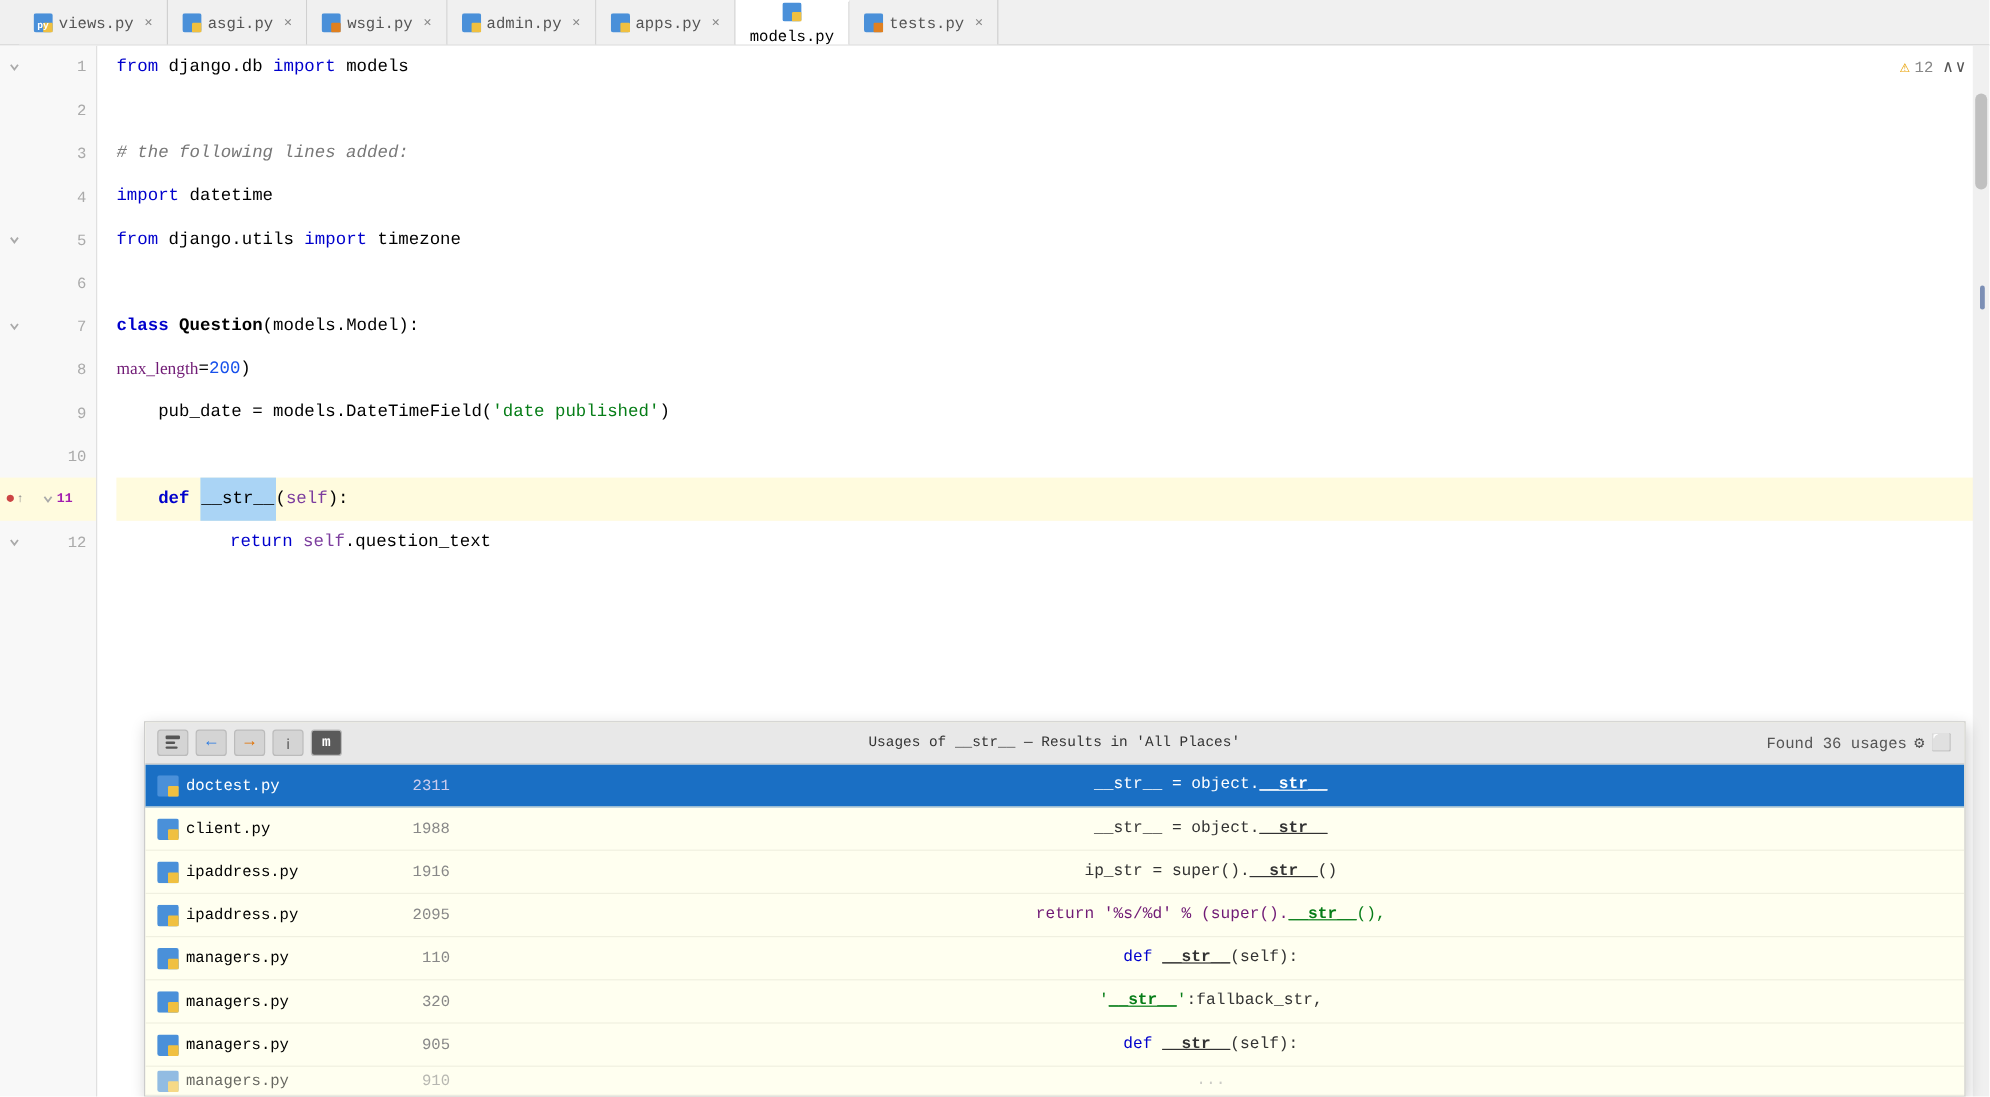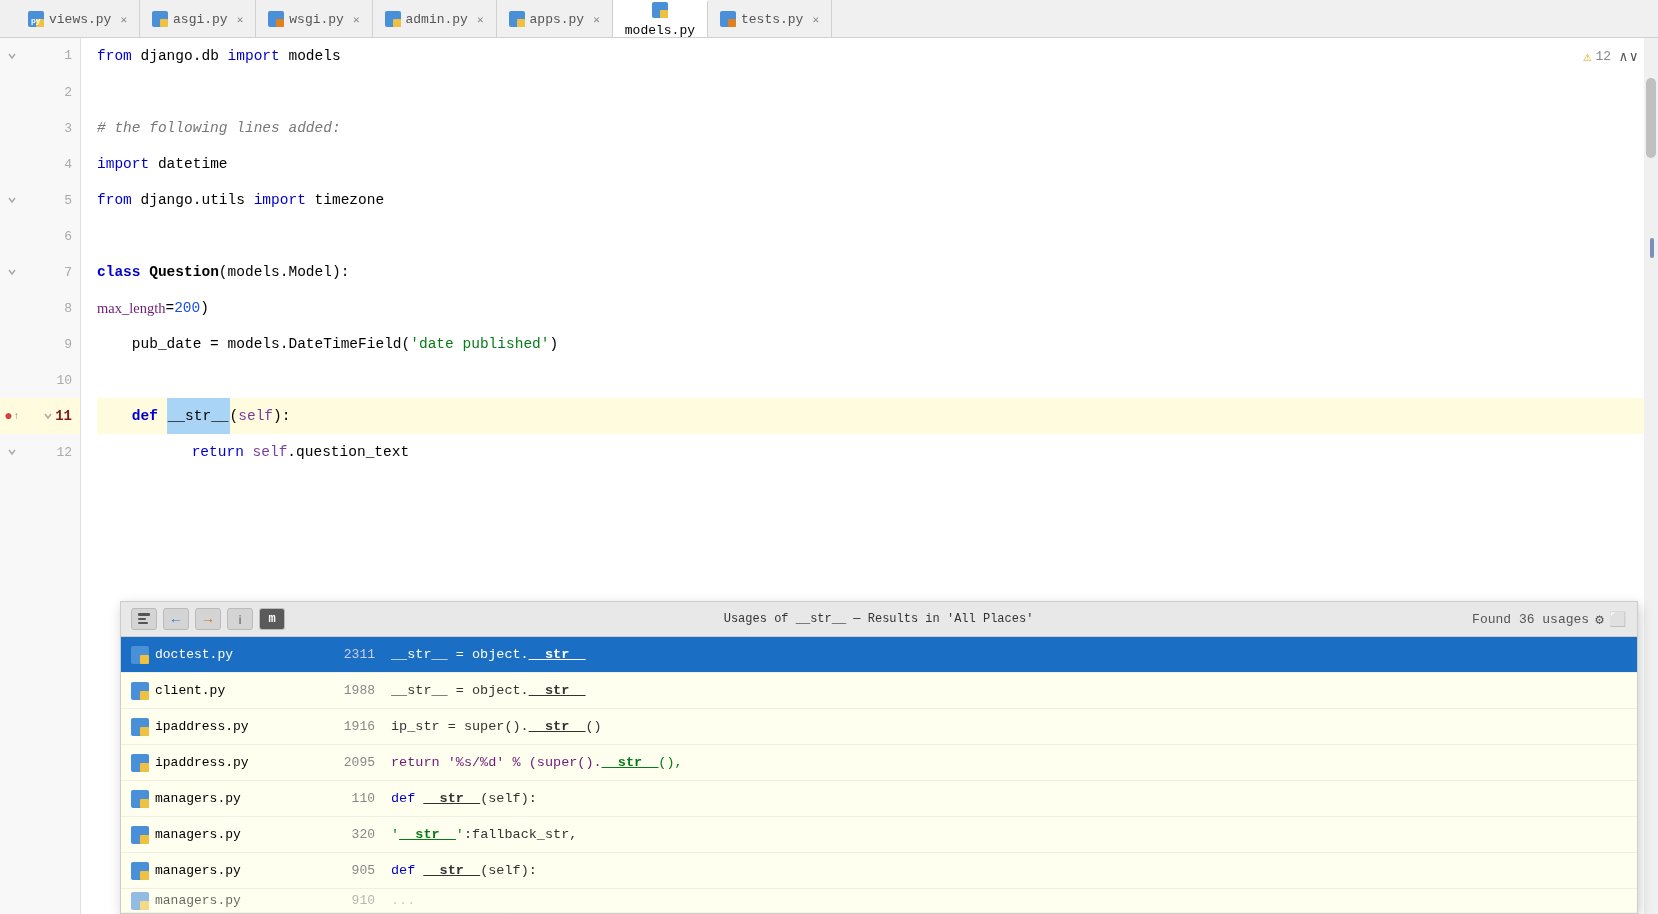--- a/index.html
+++ b/index.html
@@ -224,20 +224,21 @@
       margin-right: 16px;
       color: #888;
       font-size: 13px;
     }
     .usage-code {
       flex: 1;
       font-size: 13.5px;
       color: #333;
       white-space: nowrap;
       overflow: hidden;
+      text-align: center;
     }
     .usage-dunder {
       font-weight: bold;
       text-decoration: underline;
     }
     .usage-kw { color: #0000cc; }
 
     
     .scrollbar-track {
       position: absolute;
@@ -419,21 +420,21 @@
         <div style="display:flex; height:36px; align-items:center;">
           <div style="width:24px;"></div>
           <div style="width:56px; text-align:right; padding-right:8px; color:#aaa; font-size:13px;">10</div>
         </div>
 
         <div style="display:flex; height:36px; align-items:center; background:#fffbde;">
           <div style="width:24px; display:flex; align-items:center; justify-content:center; gap:1px;">
             <span style="color:#cc4444; font-size:14px;">●</span>
             <span style="color:#888; font-size:10px;">↑</span>
           </div>
-          <div style="width:56px; text-align:right; padding-right:8px; color:#7f1d1d; font-size:14px; font-weight:bold; display:flex; align-items:center; justify-content:flex-end; gap:2px;">
+          <div style="width:56px; text-align:right; padding-right:8px; color:#a21caf; font-size:11px; font-weight:bold; display:flex; align-items:center; justify-content:center; gap:2px;">
             <svg width="10" height="10" viewBox="0 0 10 10">
                 <path d="M2 3 L5 7 L8 3" stroke="#aaa" fill="none" stroke-width="1.5"></path>
               </svg>
             11
           </div>
         </div>
 
         <div style="display:flex; height:36px; align-items:center;">
           <div style="width:24px; display:flex; align-items:center; justify-content:center;">
             <svg width="10" height="10" viewBox="0 0 10 10">

